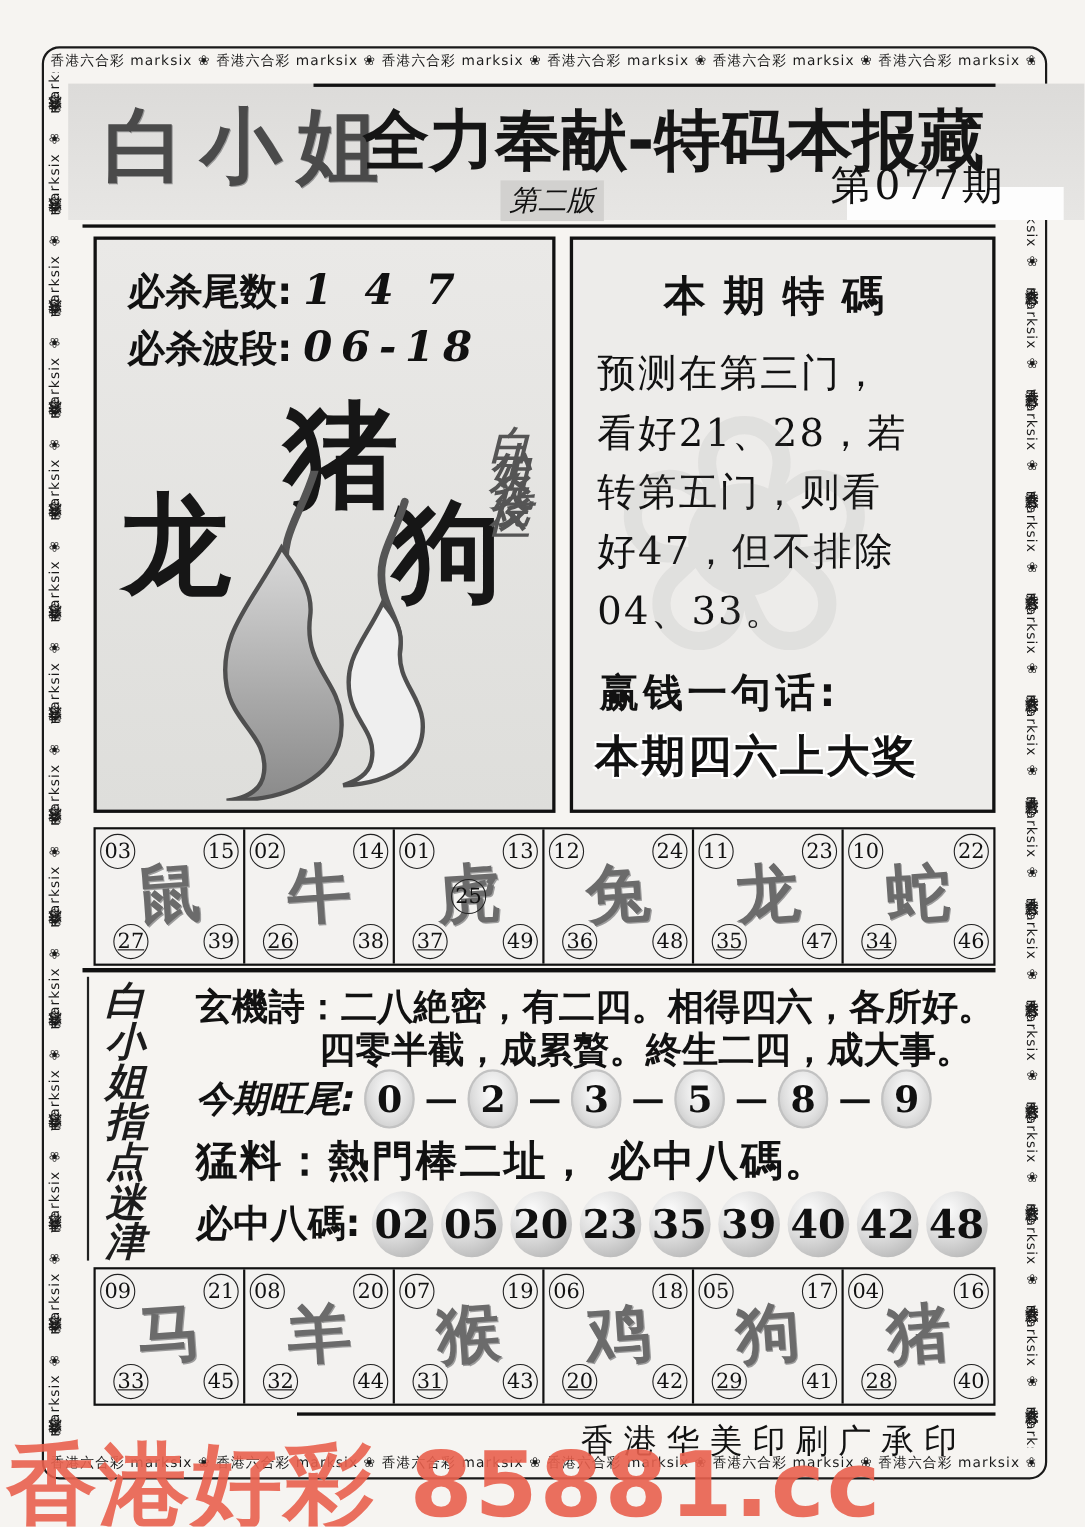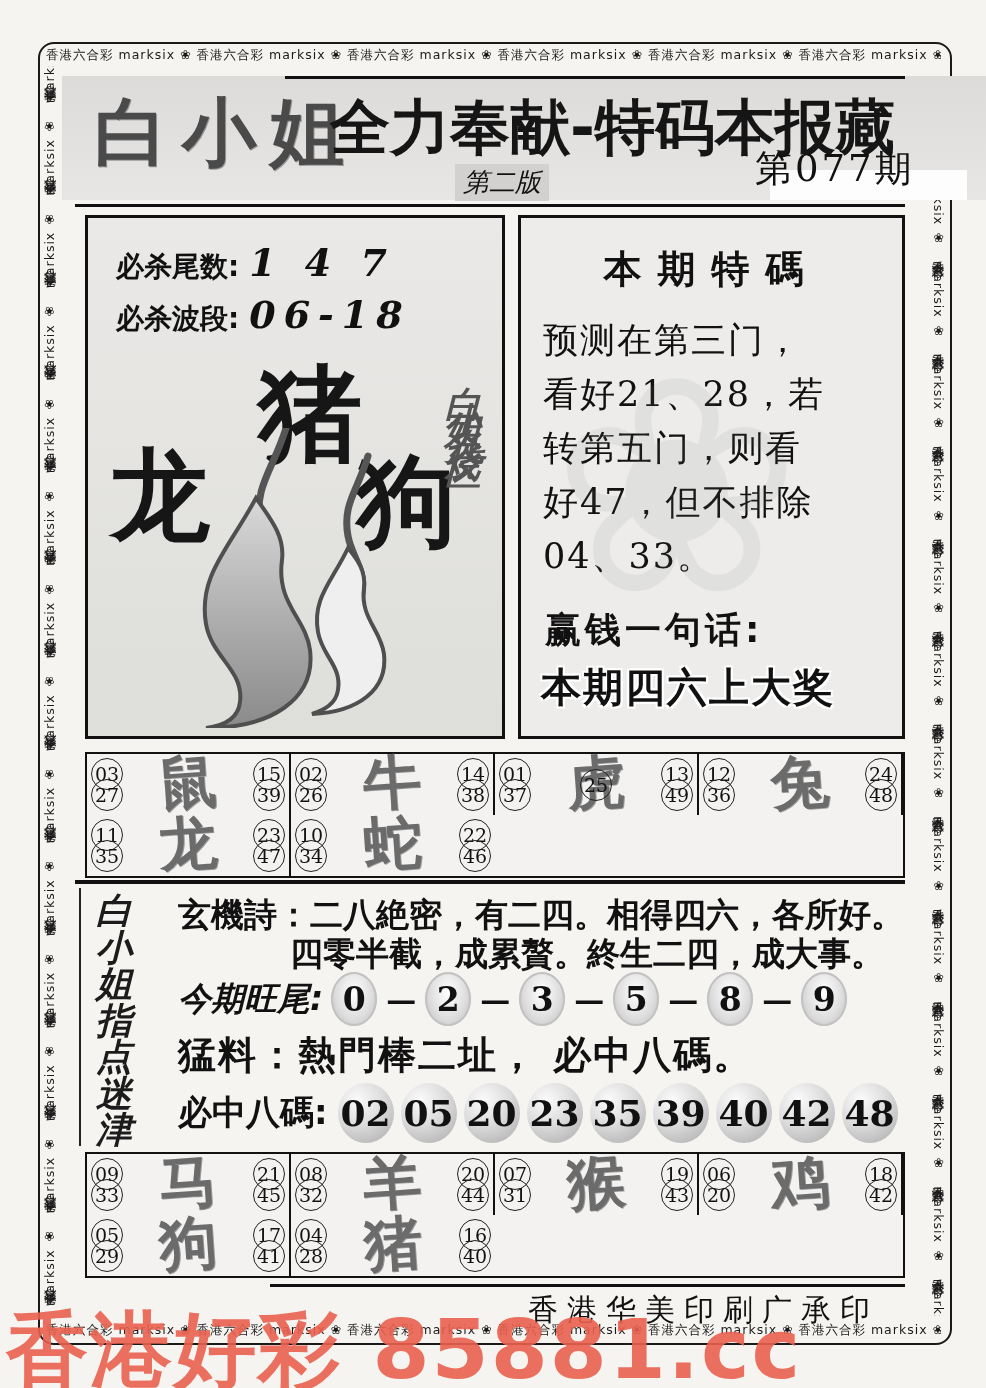--- a/index.html
+++ b/index.html
@@ -29,21 +29,21 @@
   .issue { position:absolute; left:693px; top:68px; font-size:37px; letter-spacing:3px; }
   .edition { position:absolute; left:393px; top:88px; font-size:26px; font-style:italic;
              background:#d2d1cf; padding:1px 8px; }
   .white-patch { position:absolute; left:708px; top:94px; width:197px; height:30px; background:#fdfdfd; }
   .header-rule { position:absolute; left:75px; top:204px; width:830px; height:3px; background:#111; }
 
   
   .kill-box { position:absolute; left:85px; top:215px; width:420px; height:524px;
               border:3px solid #111; background:linear-gradient(#eae9e7,#dededb); }
   .kill-line { position:absolute; left:28px; white-space:nowrap; }
-  .kill-line .lbl { font-family:"DejaVu Sans", sans-serif; font-weight:bold; font-size:28px; }
+  .kill-line .lbl { font-family:"DejaVu Sans", sans-serif; font-weight:bold; font-size:34px; }
   .kill-line .val { font-size:38px; font-weight:bold; font-style:italic; letter-spacing:8px; padding-left:10px;text-align:center; }
   .k1 { top:22px; } .k2 { top:74px; }
   .zbig { position:absolute; font-weight:bold; color:#161616; font-family:"DejaVu Sans", sans-serif; }
   .z-top   { left:170px; top:128px; font-size:104px; }
   .z-left  { left:22px;  top:212px; font-size:100px; }
   .z-right { left:268px; top:218px; font-size:100px; }
   .flame { position:absolute; left:48px; top:210px; width:310px; height:300px; }
   .vert-caption { position:absolute; right:14px; top:140px; writing-mode:vertical-rl;
                   font-size:36px; letter-spacing:14px; color:#555; font-style:italic; font-weight:bold; }
 
@@ -54,28 +54,28 @@
   .sp-title { margin-top:26px; text-align:center; font-size:38px; font-weight:bold; letter-spacing:16px; }
   .sp-par { margin:18px 22px 0 22px; font-size:35px; line-height:54px; letter-spacing:2px; }
   .sp-slogan-label { position:absolute; left:24px; top:388px; font-size:36px; font-weight:bold;
                      font-family:"DejaVu Sans", sans-serif; letter-spacing:4px; }
   .sp-slogan { position:absolute; left:20px; top:442px; font-size:40px; font-weight:bold;
                font-family:"DejaVu Sans", sans-serif; letter-spacing:2px;
                text-shadow:-2px -2px 0 #fff, 2px -2px 0 #fff, -2px 2px 0 #fff, 2px 2px 0 #fff; }
 
   
   .zstrip { position:absolute; left:85px; width:820px; height:126px; border:2.5px solid #111;
-            background:#f3f2f0; display:grid; grid-template-columns:repeat(4,1fr); }
+            background:#f3f2f0; display:grid; grid-template-columns:repeat(6,1fr); }
   .zs-top { top:752px; } .zs-bottom { top:1152px; }
   .zcell { position:relative; border-right:2px solid #111; }
   .zcell:last-child { border-right:none; }
   .num { position:absolute; width:32px; height:32px; border:1.6px solid #222; border-radius:50%;
          display:flex; align-items:center; justify-content:center; font-size:19px; background:transparent; }
   .tl { left:4px; top:4px; } .tr { right:4px; top:4px; }
-  .bl { left:4px; bottom:4px; } .br { right:4px; bottom:4px; }
+  .bl { left:16px; bottom:4px;text-decoration:underline; } .br { right:4px; bottom:4px; }
   .ctr { left:50%; top:50%; transform:translate(-50%,-50%); }
   .animal { position:absolute; left:50%; top:50%; transform:translate(-50%,-52%) rotate(-4deg);
             font-size:58px; color:#6b6b6b; font-weight:bold;
             text-shadow:1px 1px 0 #9c9c9c; }
 
   
   .big-divider { position:absolute; left:75px; top:880px; width:830px; height:4px; background:#111; }
 
   
   .advice-left-line { position:absolute; left:79px; top:888px; width:2px; height:258px; background:#222; }

